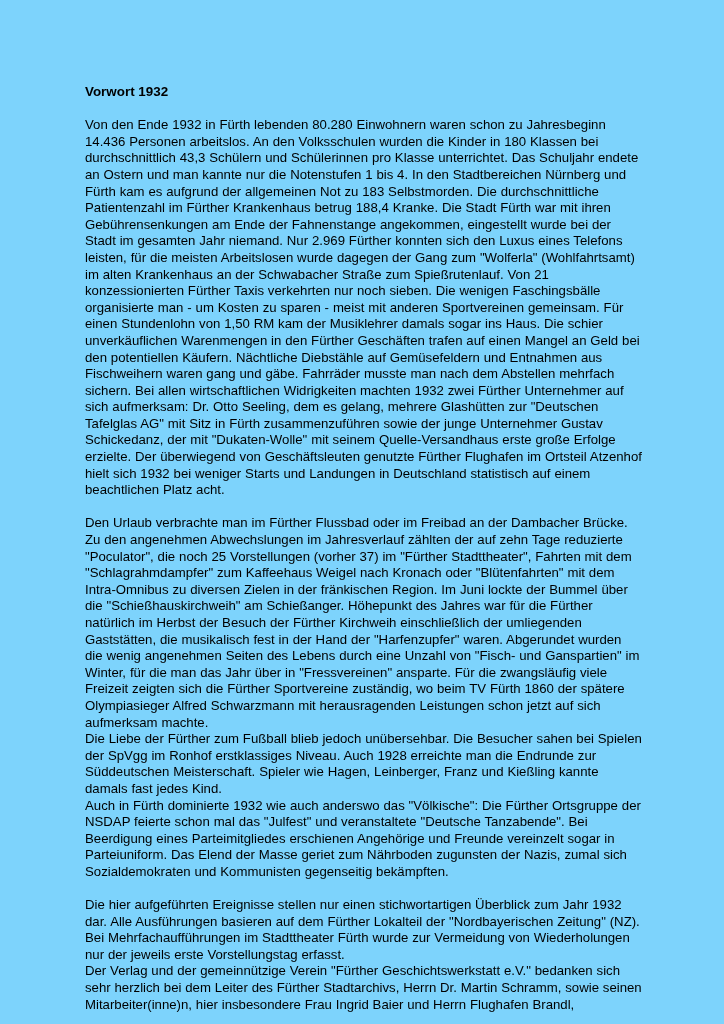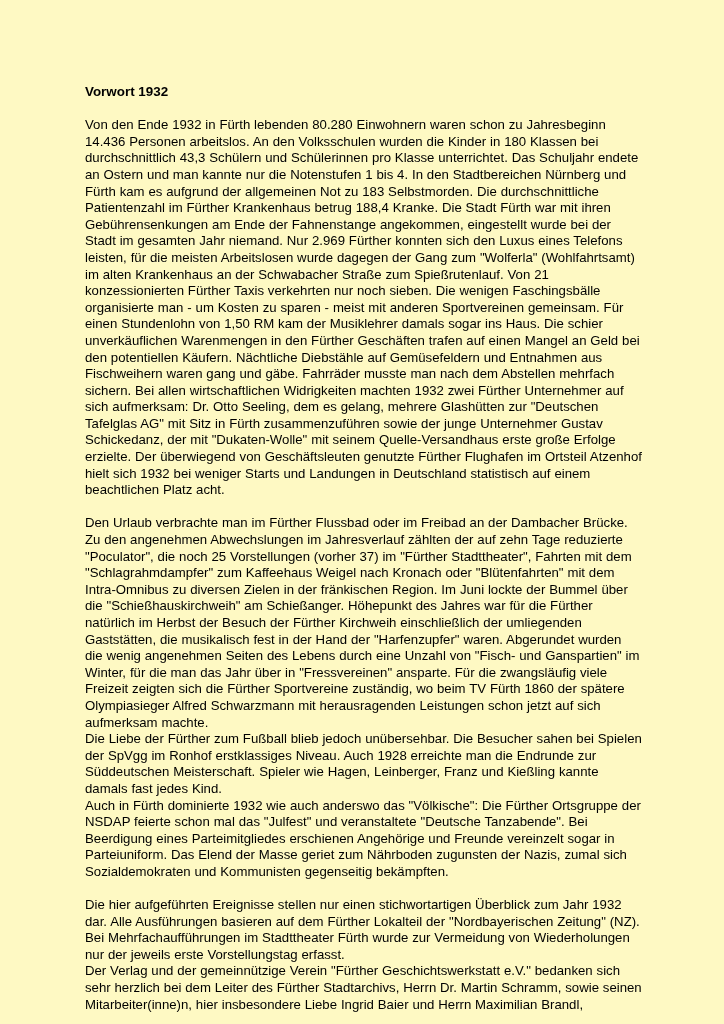--- a/index.html
+++ b/index.html
@@ -9,21 +9,21 @@
   }
   body {
     width: 724px;
     height: 1024px;
     overflow: hidden;
   }
   .page {
     box-sizing: border-box;
     width: 724px;
     height: 1024px;
-    background: #fef9c3;
+    background: #7dd3fc;
     padding: 84px 82px 0 85px;
     font-family: "Liberation Sans", "DejaVu Sans", sans-serif;
     font-size: 13.2px;
     line-height: 16.6px;
     color: #000000;
     text-align: left;
   }
   .doc-heading {
     font-family: "Liberation Sans", "DejaVu Sans", sans-serif;
     font-size: 13.4px;
@@ -52,16 +52,16 @@
   </div>
 
   <div class="para-block">
     <p>Den Urlaub verbrachte man im Fürther Flussbad oder im Freibad an der Dambacher Brücke. Zu den angenehmen Abwechslungen im Jahresverlauf zählten der auf zehn Tage reduzierte "Poculator", die noch 25 Vorstellungen (vorher 37) im "Fürther Stadttheater", Fahrten mit dem "Schlagrahmdampfer" zum Kaffeehaus Weigel nach Kronach oder "Blütenfahrten" mit dem Intra-Omnibus zu diversen Zielen in der fränkischen Region. Im Juni lockte der Bummel über die "Schießhauskirchweih" am Schießanger. Höhepunkt des Jahres war für die Fürther natürlich im Herbst der Besuch der Fürther Kirchweih einschließlich der umliegenden Gaststätten, die musikalisch fest in der Hand der "Harfenzupfer" waren. Abgerundet wurden die wenig angenehmen Seiten des Lebens durch eine Unzahl von "Fisch- und Ganspartien" im Winter, für die man das Jahr über in "Fressvereinen" ansparte. Für die zwangsläufig viele Freizeit zeigten sich die Fürther Sportvereine zuständig, wo beim TV Fürth 1860 der spätere Olympiasieger Alfred Schwarzmann mit herausragenden Leistungen schon jetzt auf sich aufmerksam machte.</p>
     <p>Die Liebe der Fürther zum Fußball blieb jedoch unübersehbar. Die Besucher sahen bei Spielen der SpVgg im Ronhof erstklassiges Niveau. Auch 1928 erreichte man die Endrunde zur Süddeutschen Meisterschaft. Spieler wie Hagen, Leinberger, Franz und Kießling kannte damals fast jedes Kind.</p>
     <p>Auch in Fürth dominierte 1932 wie auch anderswo das "Völkische": Die Fürther Ortsgruppe der NSDAP feierte schon mal das "Julfest" und veranstaltete "Deutsche Tanzabende". Bei Beerdigung eines Parteimitgliedes erschienen Angehörige und Freunde vereinzelt sogar in Parteiuniform. Das Elend der Masse geriet zum Nährboden zugunsten der Nazis, zumal sich Sozialdemokraten und Kommunisten gegenseitig bekämpften.</p>
   </div>
 
   <div class="para-block">
     <p>Die hier aufgeführten Ereignisse stellen nur einen stichwortartigen Überblick zum Jahr 1932 dar. Alle Ausführungen basieren auf dem Fürther Lokalteil der "Nordbayerischen Zeitung" (NZ). Bei Mehrfachaufführungen im Stadttheater Fürth wurde zur Vermeidung von Wiederholungen nur der jeweils erste Vorstellungstag erfasst.</p>
-    <p>Der Verlag und der gemeinnützige Verein "Fürther Geschichtswerkstatt e.V." bedanken sich sehr herzlich bei dem Leiter des Fürther Stadtarchivs, Herrn Dr. Martin Schramm, sowie seinen Mitarbeiter(inne)n, hier insbesondere Liebe Ingrid Baier und Herrn Maximilian Brandl,</p>
+    <p>Der Verlag und der gemeinnützige Verein "Fürther Geschichtswerkstatt e.V." bedanken sich sehr herzlich bei dem Leiter des Fürther Stadtarchivs, Herrn Dr. Martin Schramm, sowie seinen Mitarbeiter(inne)n, hier insbesondere Frau Ingrid Baier und Herrn Flughafen Brandl,</p>
   </div>
 
 </div>
 
 </body></html>

